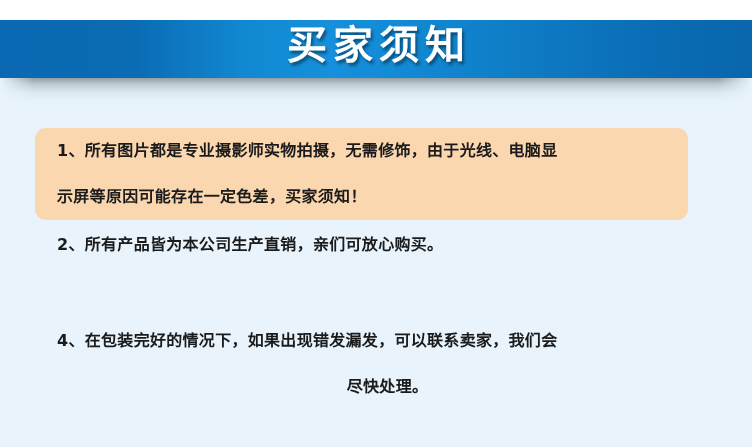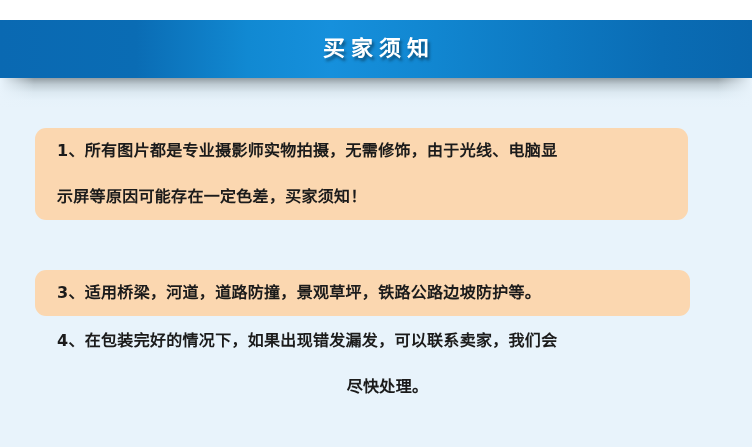--- a/index.html
+++ b/index.html
@@ -50,28 +50,29 @@
         #0d78c1 74%,
         #0a6cb4 88%,
         #0966ad 100%);
     display: flex;
     align-items: center;
     justify-content: center;
     z-index: 3;
   }
   .banner-title {
     color: #ffffff;
-    font-size: 22px;
+    font-size: 40px;
     font-weight: bold;
     letter-spacing: 6px;
     text-indent: 6px;
     line-height: 1;
     text-shadow: 2px 3px 3px rgba(0, 0, 0, 0.42);
     white-space: nowrap;
     user-select: none;
+    font-family: Liberation Mono, monospace;
   }
 
   
   .banner-shadow {
     position: absolute;
     left: 0;
     top: 78px;
     width: 752px;
     height: 30px;
     background: linear-gradient(
@@ -175,24 +176,24 @@
   <div class="banner-shadow-fade-l"></div>
   <div class="banner-shadow-fade-r"></div>
 
   <div class="notice-body">
 
     <div class="notice-item highlight" id="item-1">
       <div class="notice-line">1、所有图片都是专业摄影师实物拍摄，无需修饰，由于光线、电脑显</div>
       <div class="notice-line">示屏等原因可能存在一定色差，买家须知！</div>
     </div>
 
+    <div class="notice-item" id="item-2">
+      <div class="notice-line">2、所有产品皆为本公司生产直销，亲们可放心购买。</div>
+    </div>
 
-    <div class="notice-item highlight" id="item-3">
-      <div class="notice-line">3、适用桥梁，河道，道路防撞，景观草坪，铁路公路边坡防护等。</div>
-    </div>
 
     <div class="notice-item" id="item-4">
       <div class="notice-line">4、在包装完好的情况下，如果出现错发漏发，可以联系卖家，我们会</div>
       <div class="notice-line indent">尽快处理。</div>
     </div>
 
   </div>
 </div>
 
 </body></html>

